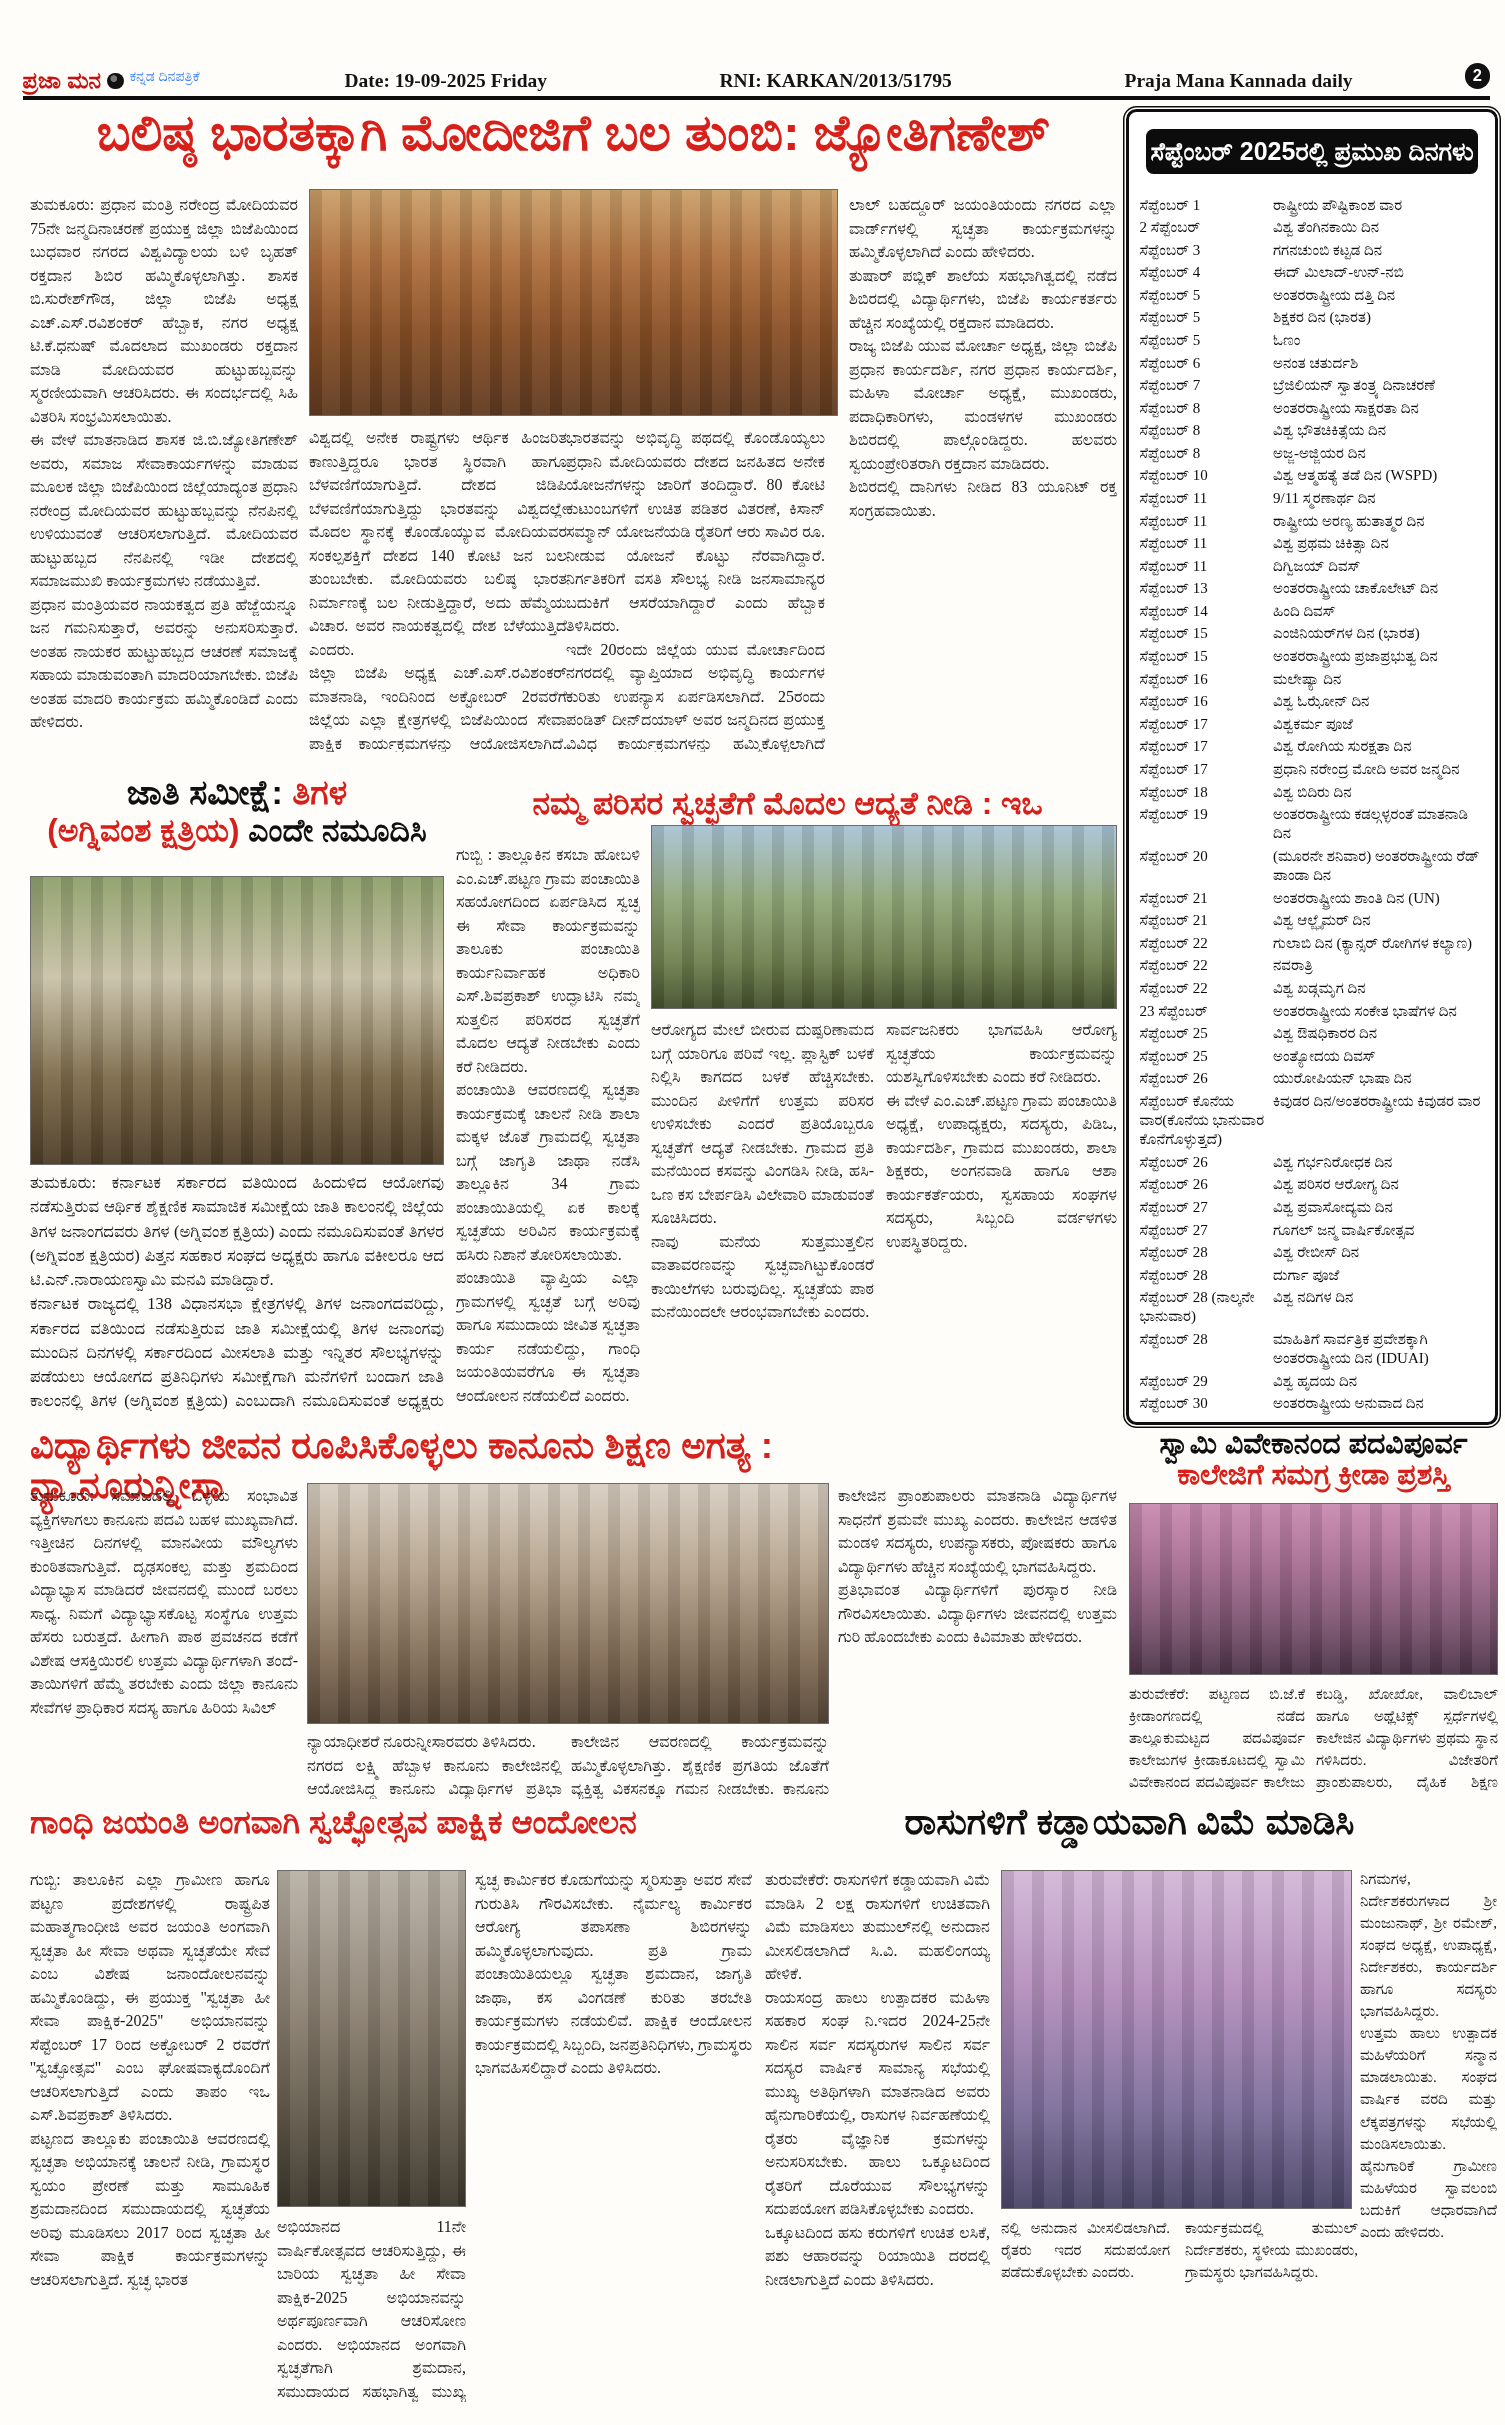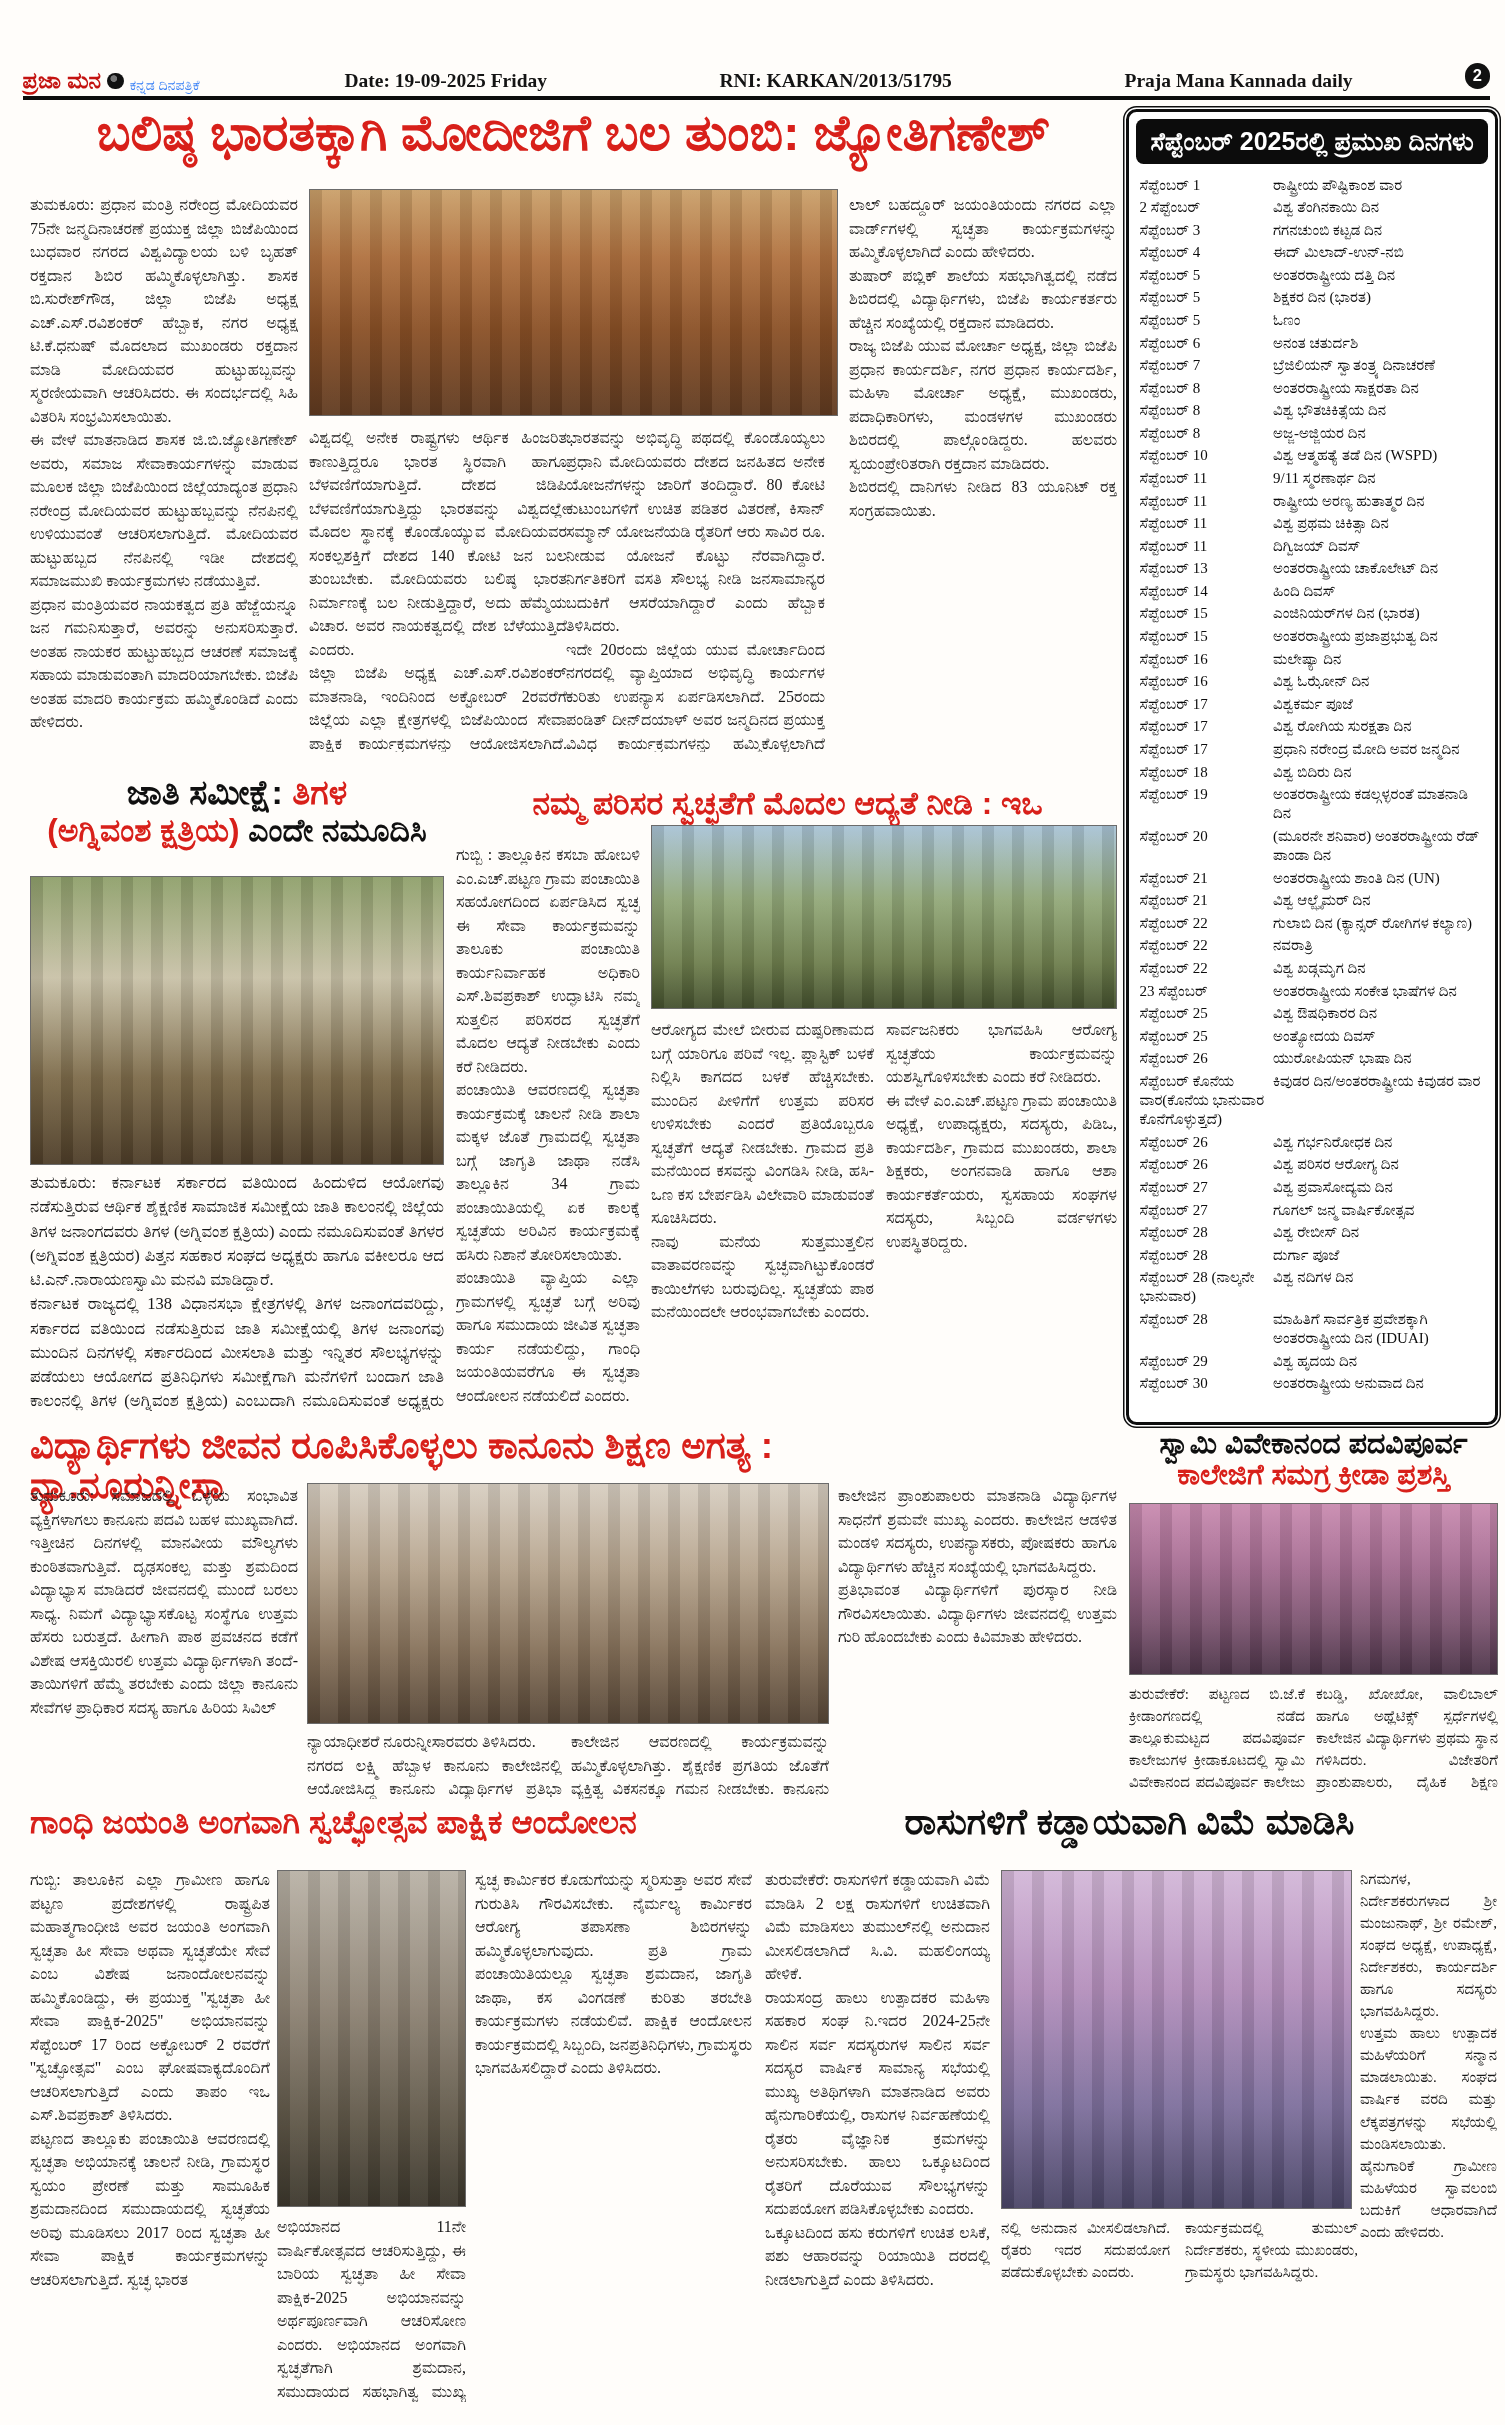--- a/index.html
+++ b/index.html
@@ -1,20 +1,20 @@
 <!DOCTYPE html>
 <html style="font-size:12px"><head>
 <meta charset="utf-8">
 <style>
   html,body{margin:0;padding:0;background:#e8e8e4;}
   .page{position:relative;width:1505px;height:2426px;background:#fffdfa;margin:0 auto;overflow:hidden;
         font-family:"Liberation Serif",serif;color:#141414;}
   
   .hdr{position:absolute;left:22.5px;right:15px;top:66px;height:30px;display:flex;align-items:center;}
-  .mast{display:flex;align-items:flex-end;gap:6px;white-space:nowrap;}
+  .mast{display:flex;align-items:flex-start;gap:6px;white-space:nowrap;}
   .mast .m1{font-family:"Liberation Sans",sans-serif;font-weight:bold;font-size:22.5px;color:#c41310;}
   .mast .emblem{width:16.5px;height:16.5px;border-radius:50%;background:radial-gradient(circle at 40% 35%,#777 0 3px,#111 3.7px);display:inline-block;align-self:center;}
   .mast .m2{font-size:14.2px;color:#3b82f6;font-weight:normal;}
   .hdr .dt{position:absolute;left:322px;font-family:"Liberation Serif",serif;font-weight:bold;font-size:19.5px;}
   .hdr .rni{position:absolute;left:697px;font-weight:bold;font-size:19.5px;}
   .hdr .pname{position:absolute;left:1102px;font-weight:bold;font-size:19.5px;}
   .pgnum{position:absolute;right:0;top:-3px;width:25.5px;height:25.5px;border-radius:50%;background:#111;color:#fff;
          font-family:"Liberation Sans",sans-serif;font-weight:bold;font-size:16.5px;display:flex;align-items:center;justify-content:center;}
   .rule{position:absolute;left:22.5px;right:15px;top:96px;height:3.7px;background:#0d0d0d;}
   
@@ -32,21 +32,21 @@
   .ph1{background:linear-gradient(180deg,#caa06a,#b0713f 30%,#8a5026 62%,#5f3a20);}
   .ph2{background:linear-gradient(180deg,#8fa06b,#c9c2a8 35%,#7d6b4a 70%,#4d3d28);}
   .ph3{background:linear-gradient(180deg,#a9c3d6,#93a97a 40%,#6f7f4e 75%,#44502e);}
   .ph4{background:linear-gradient(180deg,#d8cfc2,#b7a58e 35%,#86715a 70%,#564636);}
   .ph5{background:linear-gradient(180deg,#c98bb0,#a86f94 35%,#7c5470 70%,#4c3448);}
   .ph6{background:linear-gradient(180deg,#b9b2a6,#8e8374 40%,#5f5748 75%,#3c372c);}
   .ph7{background:linear-gradient(180deg,#d3b7d8,#b48fbc 35%,#7d6f9c 70%,#4a4566);}
   
   .sbox{position:absolute;left:1126px;top:109px;width:372px;height:1316px;border:3px solid #0e0e0e;border-radius:10.5px;
         box-shadow:0 0 0 1.5px #fff,0 0 0 3px #0e0e0e;background:#fff;overflow:hidden;box-sizing:border-box;}
-  .stitle{margin:7px;background:#0c0c0c;color:#fff;border-radius:7.5px;text-align:center;
+  .stitle{margin:17px;background:#0c0c0c;color:#fff;border-radius:7.5px;text-align:center;
           font-family:"Liberation Sans",sans-serif;font-weight:bold;font-size:25px;padding:7.5px 3px;}
   .slist{padding:4.5px 9px 3px 10.5px;}
   .srow{display:grid;grid-template-columns:126px 1fr;column-gap:7.5px;font-weight:normal;font-size:15px;line-height:1.28;
         margin-bottom:3.4px;color:#0c0c0c;}
   .srow .d{white-space:normal;}
 </style>
 </head>
 <body>
 
 <div class="page">

